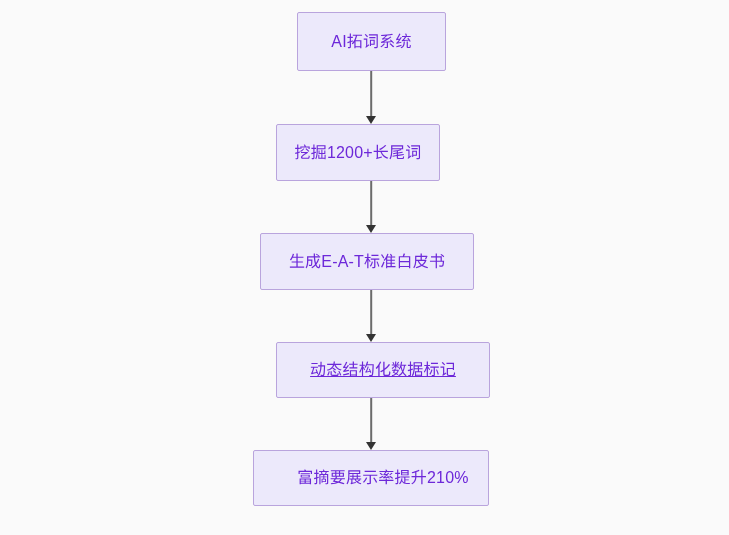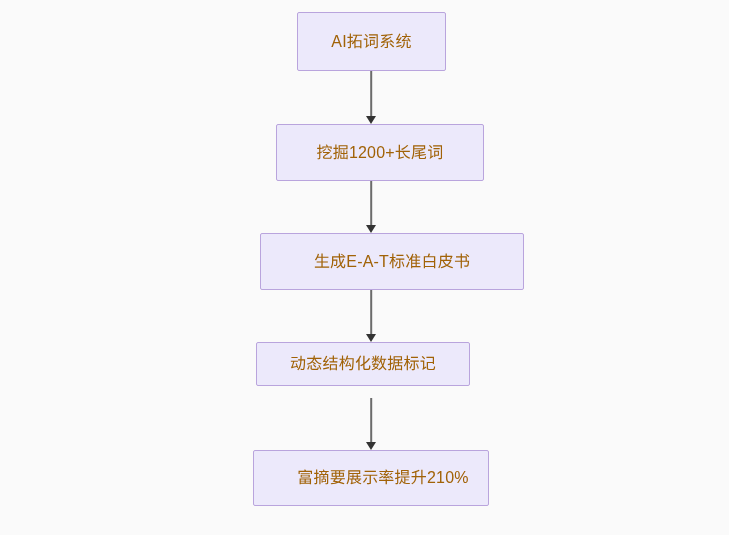--- a/index.html
+++ b/index.html
@@ -24,21 +24,21 @@
 
   .node {
     position: absolute;
     box-sizing: border-box;
     background: #ece9fb;
     border: 1.6px solid #b9a4dd;
     border-radius: 2px;
     display: flex;
     align-items: center;
     justify-content: center;
-    color: #a16207;
+    color: #6d28d9;
     font-size: 16px;
     line-height: 1.2;
     letter-spacing: 0.2px;
     white-space: nowrap;
     font-family: "Liberation Sans", "DejaVu Sans", sans-serif;
   }
 
   .node-label {
     display: block;
     padding: 0 2px;
@@ -75,39 +75,39 @@
 
   <div class="node" style="left:297px; top:12px; width:149px; height:59px;">
     <span class="node-label">AI拓词系统</span>
   </div>
 
   <div class="edge" style="left:371px; top:71px; height:53px;">
     <div class="edge-line" style="height:45px;"></div>
     <div class="edge-head" style="top:45px;"></div>
   </div>
 
-  <div class="node" style="left:276px; top:124px; width:208px; height:57px;">
+  <div class="node" style="left:276px; top:124px; width:164px; height:57px;">
     <span class="node-label">挖掘1200+长尾词</span>
   </div>
 
   <div class="edge" style="left:371px; top:181px; height:52px;">
     <div class="edge-line" style="height:44px;"></div>
     <div class="edge-head" style="top:44px;"></div>
   </div>
 
-  <div class="node" style="left:260px; top:233px; width:264px; height:57px;">
+  <div class="node" style="left:260px; top:233px; width:214px; height:57px;">
     <span class="node-label">生成E-A-T标准白皮书</span>
   </div>
 
   <div class="edge" style="left:371px; top:290px; height:52px;">
     <div class="edge-line" style="height:44px;"></div>
     <div class="edge-head" style="top:44px;"></div>
   </div>
 
-  <div class="node" style="left:256px; top:342px; width:214px; height:44px;">
+  <div class="node" style="left:276px; top:342px; width:214px; height:56px;text-decoration:underline;">
     <span class="node-label">动态结构化数据标记</span>
   </div>
 
   <div class="edge" style="left:371px; top:398px; height:52px;">
     <div class="edge-line" style="height:44px;"></div>
     <div class="edge-head" style="top:44px;"></div>
   </div>
 
   <div class="node" style="left:253px; top:450px; width:236px; height:56px;padding-left:24px;">
     <span class="node-label">富摘要展示率提升210%</span>

